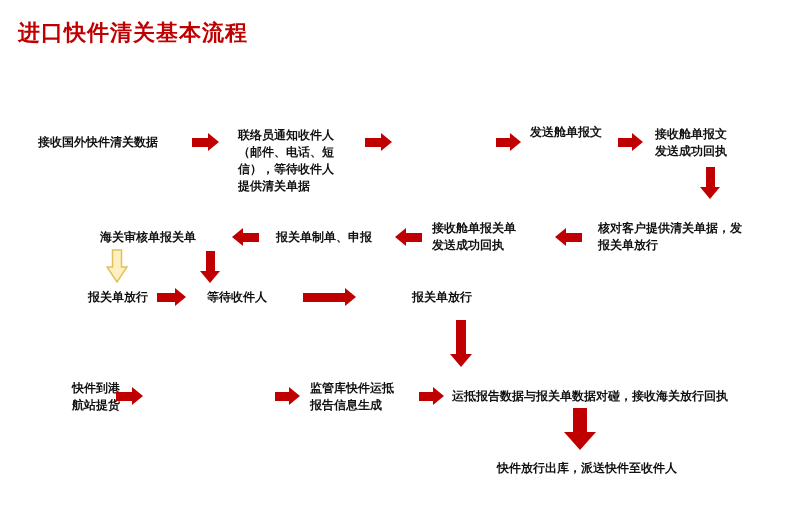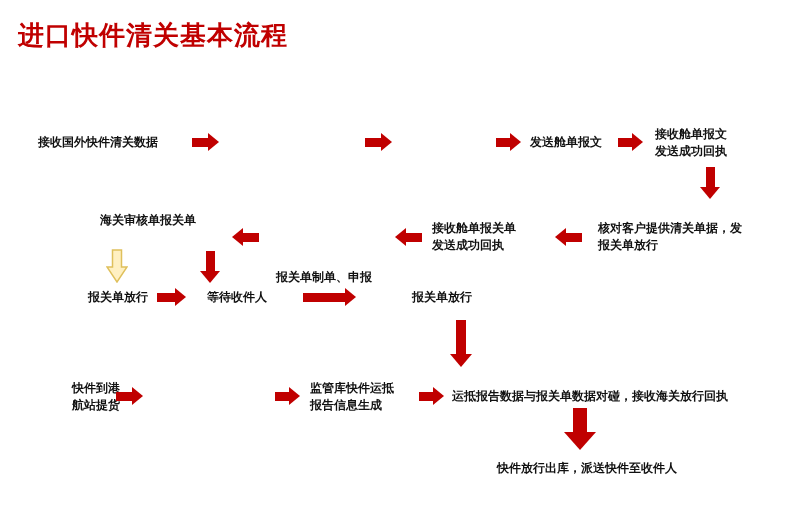--- a/index.html
+++ b/index.html
@@ -2,21 +2,21 @@
 <html><head>
 <meta charset="utf-8">
 <style>
   html,body{margin:0;padding:0;background:#fff;}
   #canvas{
     position:relative;width:800px;height:514px;background:#ffffff;overflow:hidden;
     font-family:"Liberation Sans","DejaVu Sans",sans-serif;
   }
   .title{
     position:absolute;left:18px;top:18px;
-    font-size:26px;font-weight:bold;color:#c00000;letter-spacing:1px;
+    font-size:22px;font-weight:bold;color:#c00000;letter-spacing:1px;
   }
   .node{
     position:absolute;font-size:12px;line-height:17px;font-weight:bold;color:#111;
     white-space:pre-line;text-align:left;
   }
   .node.single{white-space:nowrap;}
   
   .ar{position:absolute;display:flex;align-items:center;}
   .ar .bar{height:9px;background:#c00000;}
   .ar .hd{width:0;height:0;border-top:9px solid transparent;border-bottom:9px solid transparent;}
@@ -28,30 +28,34 @@
   .ad .hd{width:0;height:0;border-left:10px solid transparent;border-right:10px solid transparent;border-top:12px solid #c00000;}
 </style>
 </head>
 <body>
 
 <div id="canvas">
 
   <div class="title">进口快件清关基本流程</div>
 
   <div class="node single" style="left:38px;top:134px;">接收国外快件清关数据</div>
-  <div class="node single" style="left:530px;top:134px;">发送舱单报文</div>
+  <div class="node" style="left:238px;top:127px;">联络员通知收件人
+（邮件、电话、短
+信），等待收件人
+提供清关单据</div>
+  <div class="node single" style="left:530px;top:124px;">发送舱单报文</div>
   <div class="node" style="left:655px;top:127px;font-family:Liberation Mono, monospace;">接收舱单报文
 发送成功回执</div>
 
   <div class="node" style="left:598px;top:220px;">核对客户提供清关单据，发
 报关单放行</div>
   <div class="node" style="left:432px;top:220px;">接收舱单报关单
 发送成功回执</div>
-  <div class="node single" style="left:276px;top:229px;margin-top:40px;">报关单制单、申报</div>
-  <div class="node single" style="left:100px;top:212px;">海关审核单报关单</div>
+  <div class="node single" style="left:276px;top:229px;">报关单制单、申报</div>
+  <div class="node single" style="left:100px;top:229px;">海关审核单报关单</div>
 
   <div class="node single" style="left:88px;top:289px;">报关单放行</div>
   <div class="node single" style="left:207px;top:289px;">等待收件人</div>
   <div class="node single" style="left:412px;top:289px;">报关单放行</div>
 
   <div class="node" style="left:42px;top:380px;margin-left:30px;">快件到港
 航站提货</div>
   <div class="node" style="left:310px;top:380px;">监管库快件运抵
 报告信息生成</div>
   <div class="node single" style="left:452px;top:388px;">运抵报告数据与报关单数据对碰，接收海关放行回执</div>

